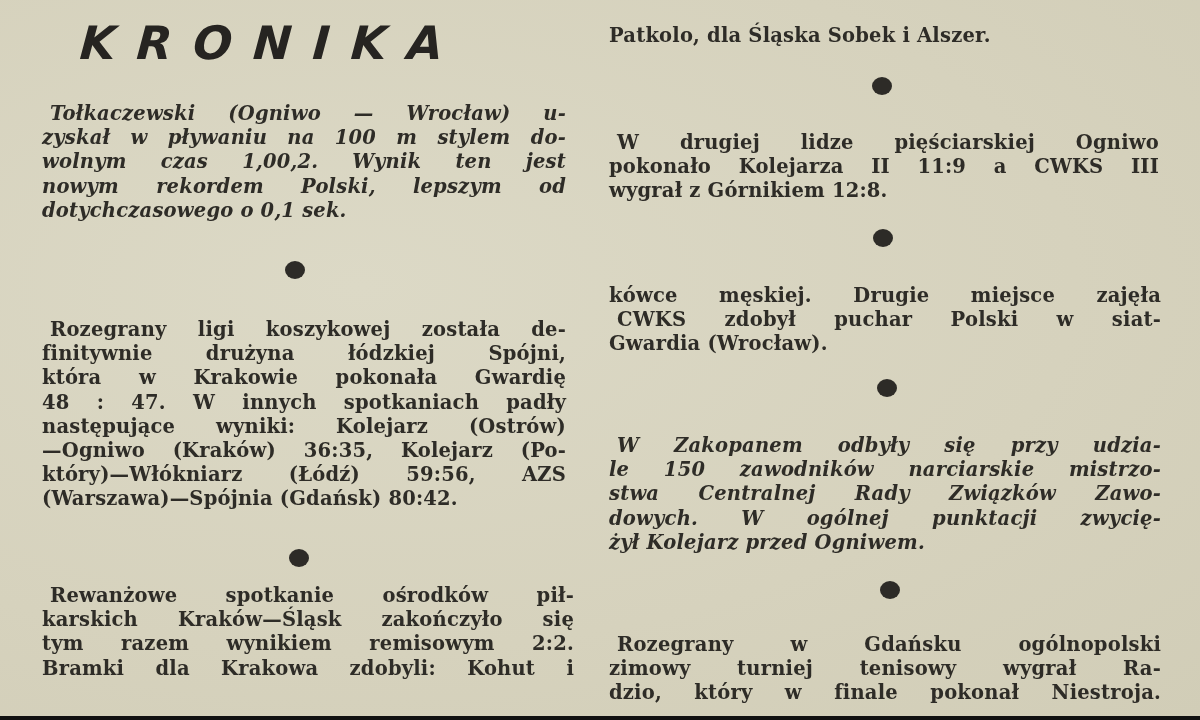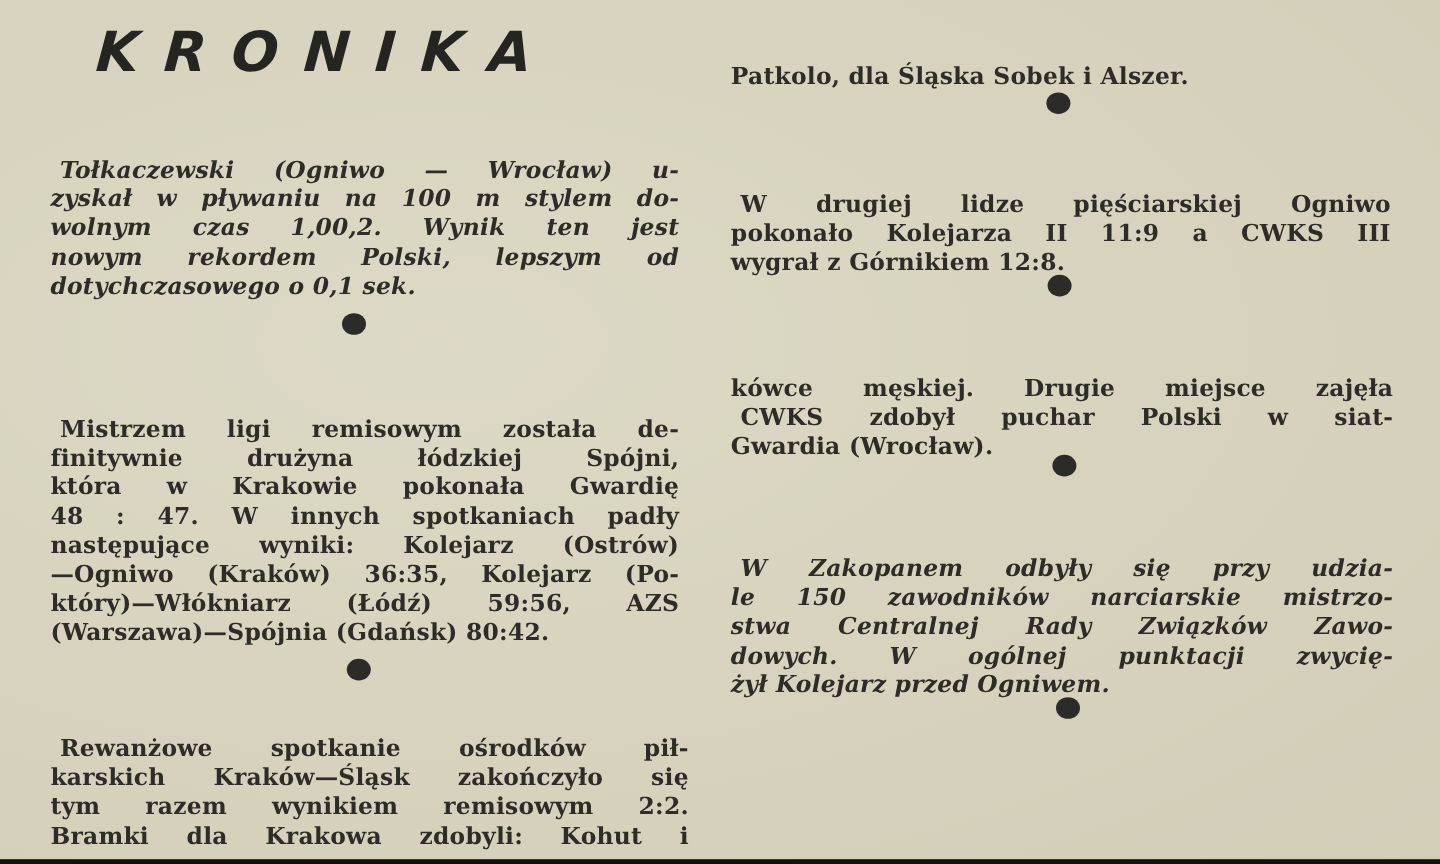--- a/index.html
+++ b/index.html
@@ -23,21 +23,20 @@
     font-family: "DejaVu Sans", sans-serif; font-weight: bold; font-style: italic;
     font-size: 46px; letter-spacing: 21px; color: #262421;
     transform: skewX(-4deg);
     white-space: nowrap;
   }
   .para {
     position: absolute;
     font-weight: bold; font-size: 19.5px; line-height: 24.2px;
     text-align: justify; text-align-last: left;
     letter-spacing: 0.2px;
-    margin-top: 28px;
   }
   .para .line { display: block; text-align: justify; text-align-last: justify; white-space: nowrap; }
   .para .line.last { text-align-last: left; }
   .para .line.indent { padding-left: 8px; }
   .dot {
     position: absolute; width: 20px; height: 18px; border-radius: 50%;
     background: #2d2b27;
   }
 </style>
 </head>
@@ -51,21 +50,21 @@
     <span class="line indent">Tołkaczewski (Ogniwo — Wrocław) u-</span>
     <span class="line">zyskał w pływaniu na 100 m stylem do-</span>
     <span class="line">wolnym czas 1,00,2. Wynik ten jest</span>
     <span class="line">nowym rekordem Polski, lepszym od</span>
     <span class="line last">dotychczasowego o 0,1 sek.</span>
   </div>
 
   <div class="dot" style="left:285px; top:261px;"></div>
 
   <div class="para" style="left:42px; top:318px; width:524px;">
-    <span class="line indent">Mistrzem ligi remisowym została de-</span>
+    <span class="line indent">Rozegrany ligi koszykowej została de-</span>
     <span class="line">finitywnie drużyna łódzkiej Spójni,</span>
     <span class="line">która w Krakowie pokonała Gwardię</span>
     <span class="line">48 : 47. W innych spotkaniach padły</span>
     <span class="line">następujące wyniki: Kolejarz (Ostrów)</span>
     <span class="line">—Ogniwo (Kraków) 36:35, Kolejarz (Po-</span>
     <span class="line">który)—Włókniarz (Łódź) 59:56, AZS</span>
     <span class="line last">(Warszawa)—Spójnia (Gdańsk) 80:42.</span>
   </div>
 
   <div class="dot" style="left:289px; top:549px;"></div>
@@ -102,14 +101,19 @@
   <div class="para" style="left:609px; top:434px; width:552px;font-style:italic;">
     <span class="line indent">W Zakopanem odbyły się przy udzia-</span>
     <span class="line">le 150 zawodników narciarskie mistrzo-</span>
     <span class="line">stwa Centralnej Rady Związków Zawo-</span>
     <span class="line">dowych. W ogólnej punktacji zwycię-</span>
     <span class="line last">żył Kolejarz przed Ogniwem.</span>
   </div>
 
   <div class="dot" style="left:880px; top:581px;"></div>
 
+  <div class="para" style="left:609px; top:633px; width:552px;">
+    <span class="line indent">Rozegrany w Gdańsku ogólnopolski</span>
+    <span class="line">zimowy turniej tenisowy wygrał Ra-</span>
+    <span class="line">dzio, który w finale pokonał Niestroja.</span>
+  </div>
 </div>
 <div class="bottom-edge"></div>
 
 </body></html>

